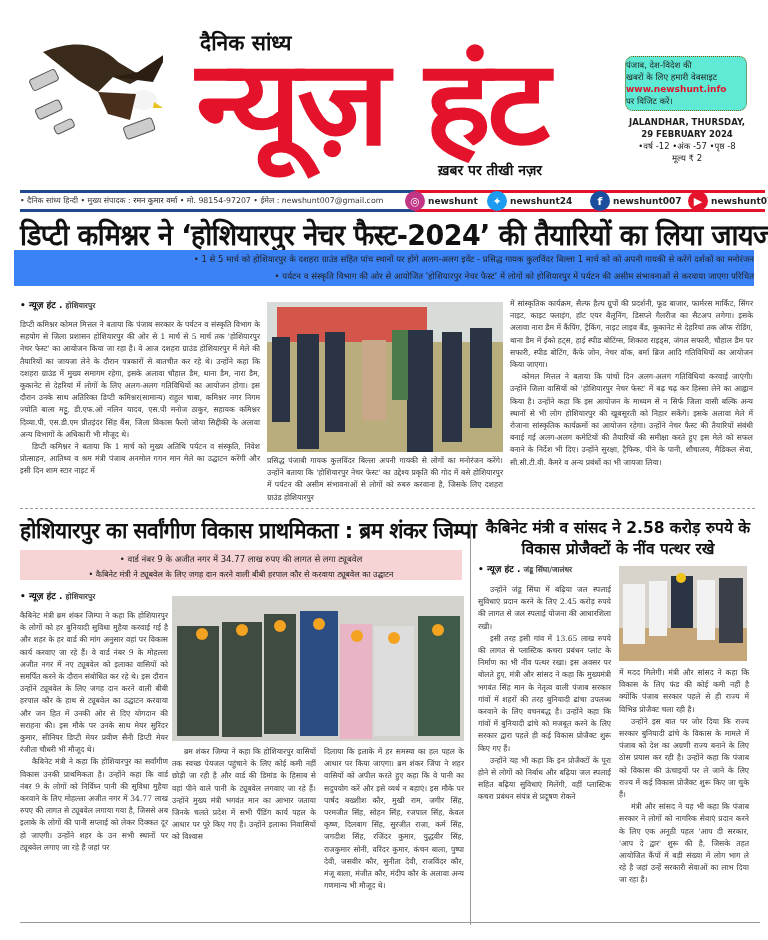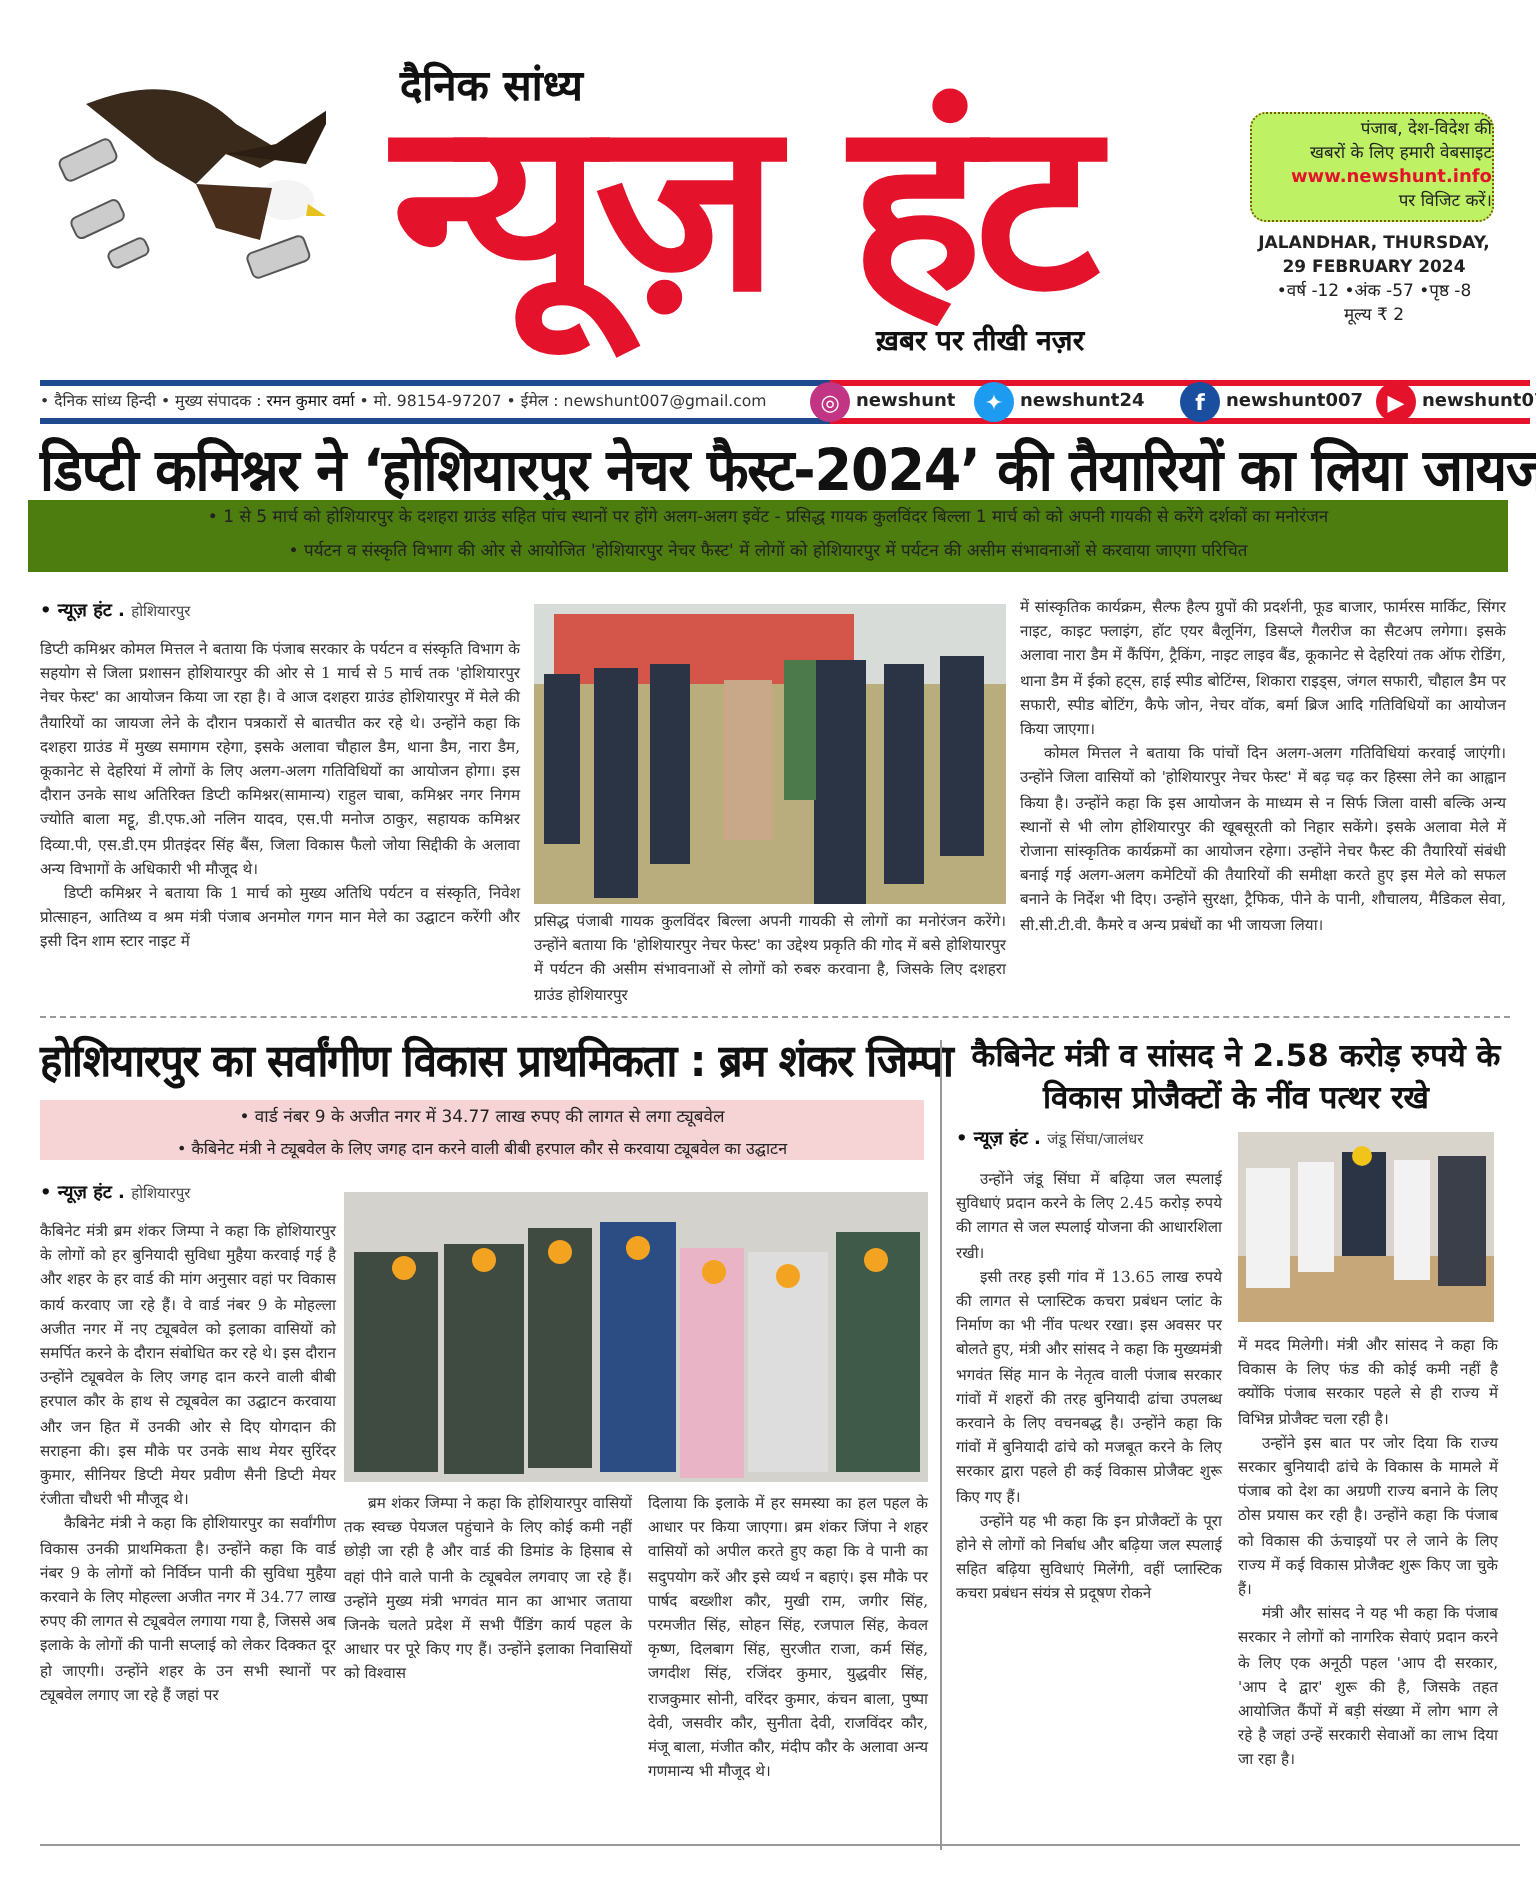--- a/index.html
+++ b/index.html
@@ -3,40 +3,40 @@
 <meta charset="utf-8">
 <style>
 *{box-sizing:border-box;margin:0;padding:0}
 body{width:768px;height:940px;background:#fff;font-family:"DejaVu Sans",sans-serif;color:#222;position:relative;overflow:hidden}
 .abs{position:absolute}
 
 .eagle{left:18px;top:22px;width:150px;width:145px;height:120px}
 .pre-title{left:200px;top:28px;font-size:21px;font-weight:bold;color:#111}
 .logo{left:196px;top:48px;font-size:118px;font-weight:bold;color:#e4132b;letter-spacing:-4px;line-height:110px;font-family:"DejaVu Sans",sans-serif;transform:scaleX(1.06);transform-origin:left}
 .tagline{left:438px;top:160px;font-size:14px;font-weight:bold;color:#111}
-.promo{left:625px;top:56px;width:122px;height:55px;background:#bef264;border:1px dotted #7a5a00;border-radius:8px;text-align:right;font-size:8.5px;line-height:12px;padding-top:2px;color:#222}
+.promo{left:625px;top:56px;width:122px;height:55px;background:#5eead4;border:1px dotted #7a5a00;border-radius:8px;text-align:left;font-size:8.5px;line-height:12px;padding-top:2px;color:#222}
 .promo .url{color:#e4132b;font-weight:bold;font-size:9px}
 .dateline{left:618px;top:116px;width:138px;text-align:center;font-size:8.5px;line-height:12px;color:#222}
 .dateline b{font-weight:bold}
 
 .infobar{left:20px;top:190px;width:745px;height:22px}
 .infobar .ln1{position:absolute;left:0;top:0;width:745px;height:3px;background:#1f4b8e}
 .infobar .ln2{position:absolute;left:0;top:19px;width:745px;height:3px;background:#1f4b8e}
 .infobar .ln2r{position:absolute;left:395px;top:19px;width:350px;height:3px;background:#e4132b}
 .infobar .ln1r{position:absolute;left:395px;top:0;width:350px;height:3px;background:#e4132b}
 .infotext{position:absolute;left:0;top:5px;font-size:7.8px;color:#333;white-space:nowrap}
 .infotext b{font-weight:normal;color:#111}
 .social{position:absolute;top:1px;display:flex;align-items:center;gap:3px;font-size:9px;font-weight:bold;color:#222}
 .sicon{width:20px;height:20px;border-radius:50%;display:flex;align-items:center;justify-content:center;color:#fff;font-size:11px;font-weight:bold}
 
 .h1{left:20px;top:214px;font-size:29px;font-weight:bold;color:#111;white-space:nowrap;letter-spacing:-0.6px;transform:scaleX(0.93);transform-origin:left}
-.greenbox{left:14px;top:250px;width:740px;height:36px;background:#4d7c0f;font-size:8.5px;text-align:center;line-height:17px;padding-top:1px;color:#222}
+.greenbox{left:14px;top:250px;width:740px;height:36px;background:#3b82f6;font-size:8.5px;text-align:right;line-height:17px;padding-top:1px;color:#222}
 
 .byline{font-size:9px;font-weight:bold;color:#111}
-.byline span{font-weight:normal;font-size:7.5px;color:#444}
+.byline span{font-weight:bold;font-size:7.5px;color:#444}
 .body{font-size:7.6px;line-height:12.2px;text-align:justify;color:#333;font-family:"DejaVu Serif",serif}
 .indent{text-indent:12px}
 .photo{background:#b8a98c;overflow:hidden}
 .caption{font-size:7.6px;line-height:12.2px;text-align:justify;color:#333;font-family:"DejaVu Serif",serif}
 .dash{height:0;border-top:1.5px dashed #9a9a9a}
 .h2{font-size:22px;font-weight:bold;color:#111;white-space:nowrap;letter-spacing:-0.6px}
 .pinkbox{background:#f6d3d5;font-size:8.5px;text-align:center;line-height:15px;color:#222;padding-top:2px}
 .vline{width:0;border-left:1px solid #999}
 .h3{font-size:15.5px;font-weight:bold;color:#111;text-align:center;line-height:21px}
 </style>

